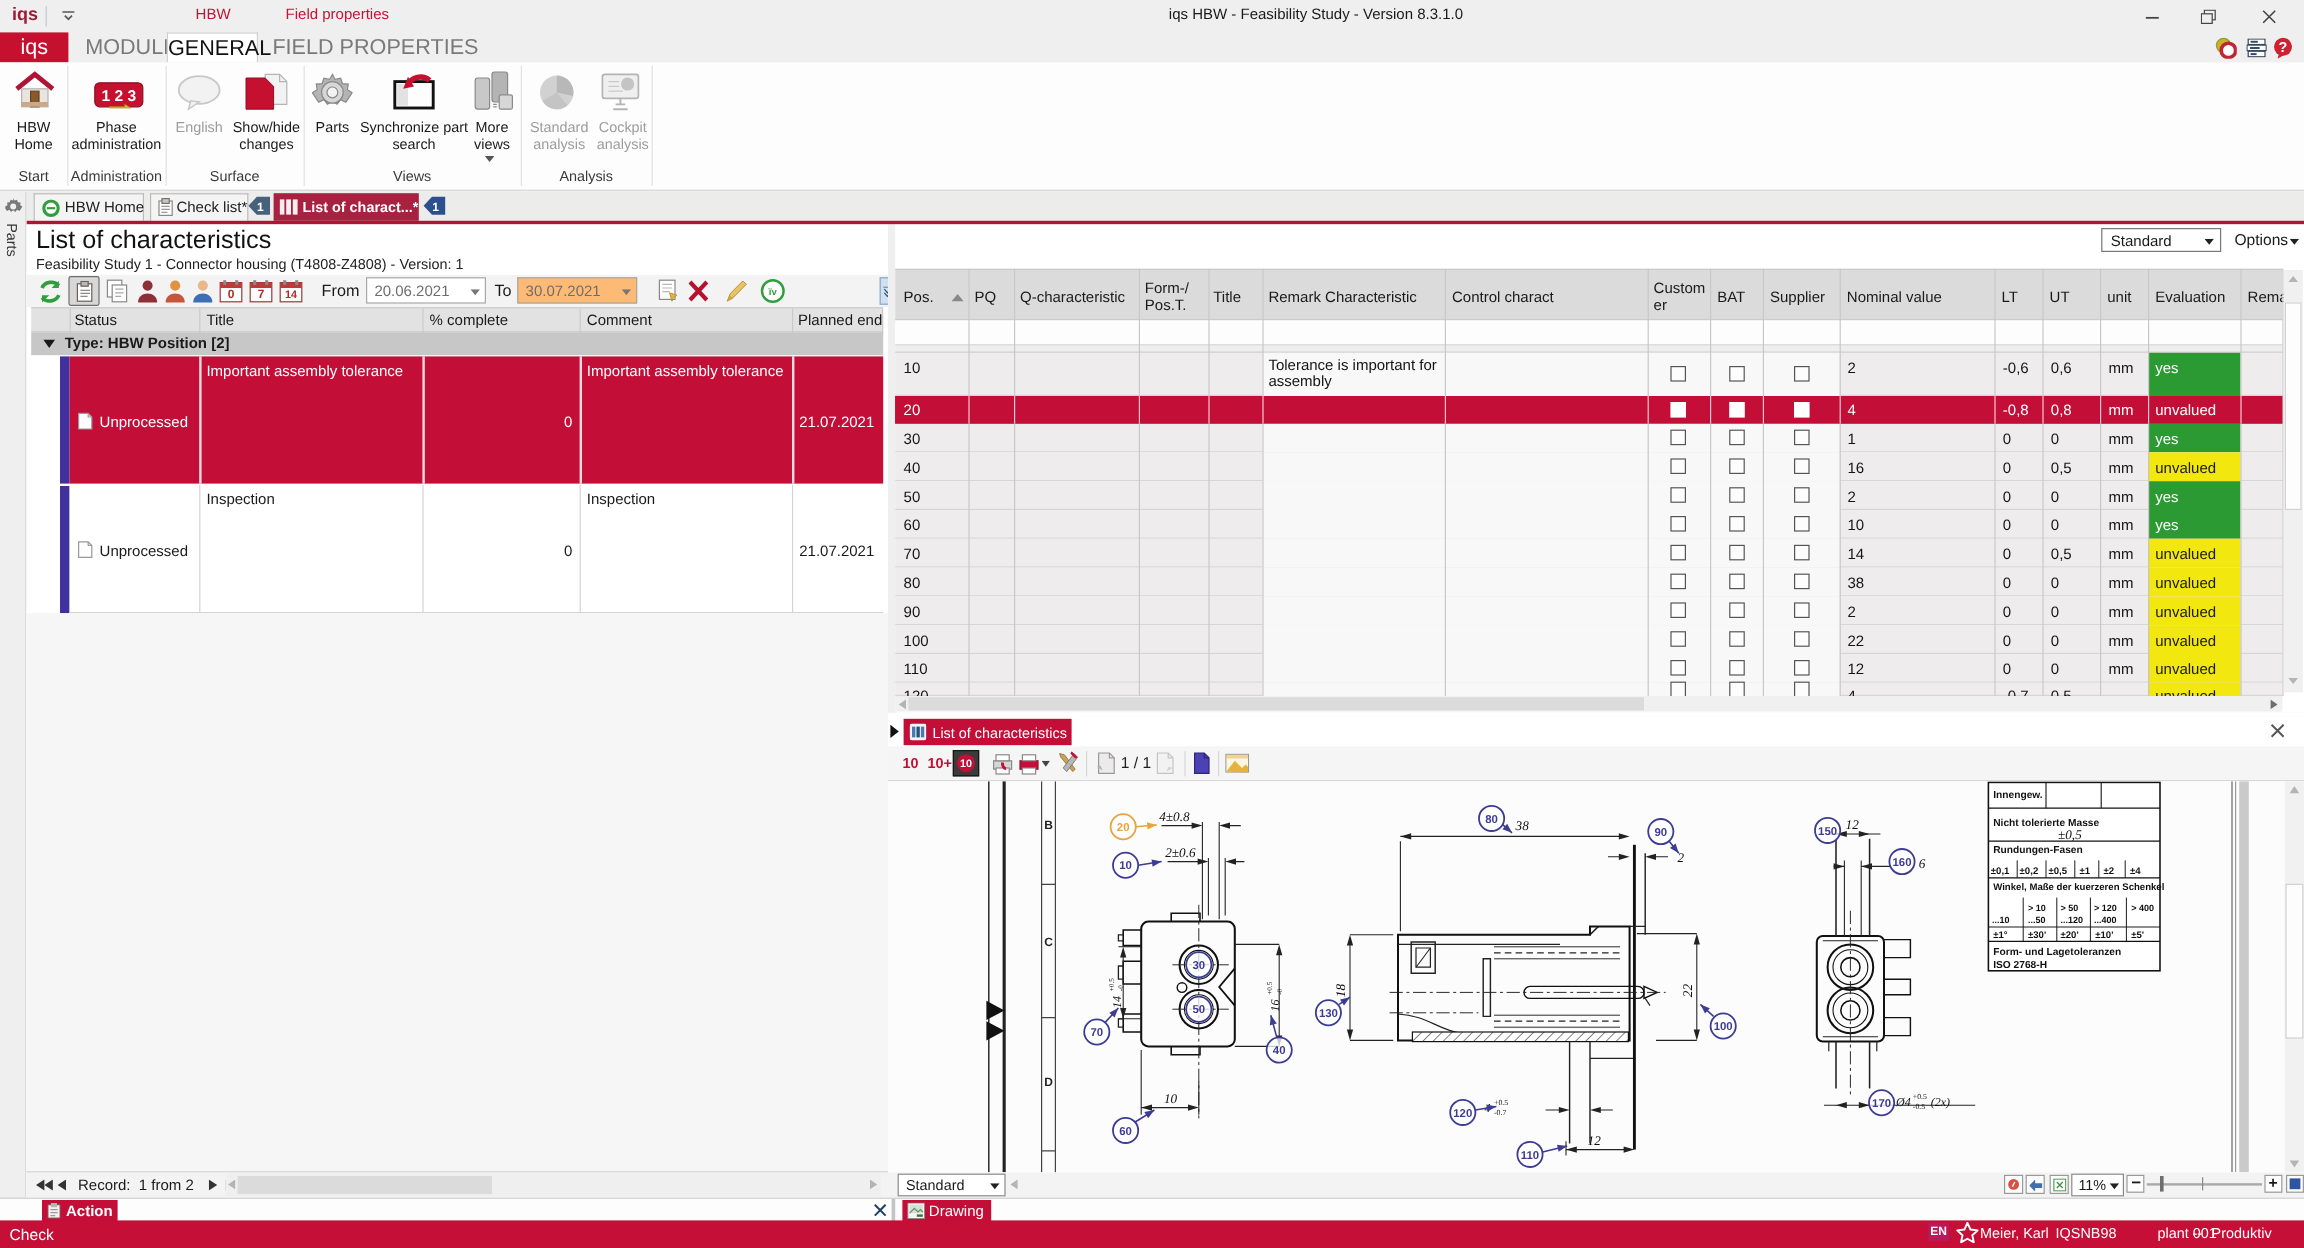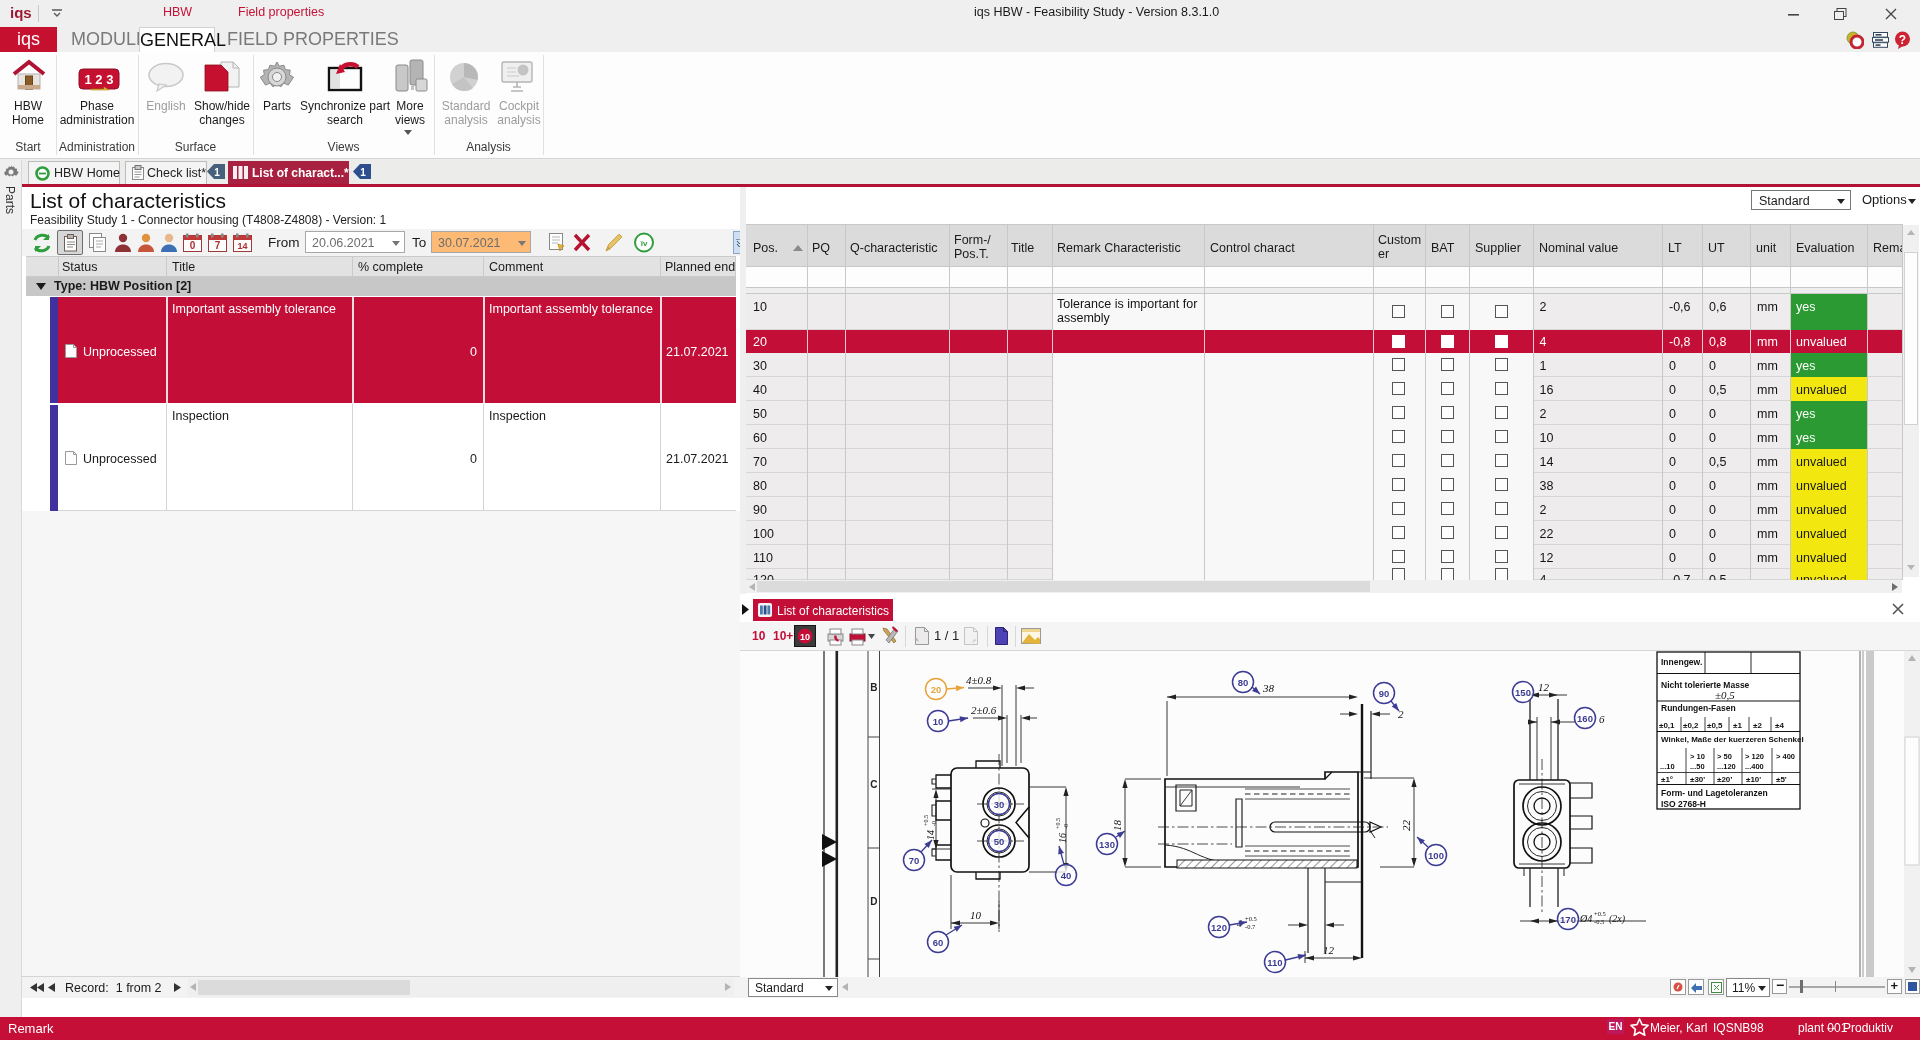--- a/index.html
+++ b/index.html
@@ -1053,23 +1053,46 @@
       <div class="abs" style="left:1095px;top:4px;width:1px;height:11px;background:#8a8989;"></div>
       <div class="abs" style="left:1147px;top:2px;width:15px;height:15px;background:#fdfdfd;border:1px solid #9a9999;">
           <span class="abs" style="left:2.5px;top:-2px;font-size:13px;font-weight:bold;">+</span>
         </div>
       <div class="abs" style="left:1165px;top:2px;width:15px;height:15px;background:#fdfdfd;border:1px solid #9a9999;">
           <div class="abs" style="left:2px;top:2px;width:9px;height:9px;background:#2f55a0;"></div>
         </div>
     </div>
   </div>
 
+  <div class="abs" style="left:0;top:998px;width:1920px;height:19px;background:#fdfdfd;border-top:1px solid #cecdcd;">
+    <div class="abs" style="left:35px;top:1px;width:63px;height:18px;background:#c30e37;">
+      <svg class="abs" style="left:4px;top:2px" width="12" height="14">
+          <rect x="1" y="2" width="10" height="11" fill="#f3f2f2" stroke="#8a5a5a" stroke-width=".8"></rect>
+          <rect x="3.5" y="0.5" width="5" height="3.5" fill="#b5b4b4"></rect>
+          <path d="M3 6h6M3 8.5h6M3 11h4" stroke="#9a9999" stroke-width=".9"></path>
+        </svg>
+      <span class="abs" style="left:20px;top:2px;font-size:12.5px;font-weight:bold;color:#fff;">Action</span>
+    </div>
+    <svg class="abs" style="left:728px;top:4px" width="11" height="11">
+        <path d="M1 1l9 9M10 1L1 10" stroke="#1c3f66" stroke-width="1.7"></path>
+      </svg>
+    <div class="abs" style="left:743px;top:0;width:3px;height:19px;background:#c5c4c4;"></div>
+    <div class="abs" style="left:752px;top:1px;width:74px;height:18px;background:#c30e37;">
+      <svg class="abs" style="left:4px;top:2px" width="15" height="14">
+          <rect x="0.5" y="0.5" width="14" height="13" fill="#f6f5f5" stroke="#8a8989" stroke-width=".8"></rect>
+          <rect x="2" y="2" width="11" height="7" fill="#cfe3cf"></rect>
+          <path d="M2 9l4-4 3 3 2-2 2 2" stroke="#6a8a6a" fill="none"></path>
+          <rect x="8" y="10" width="5" height="2" fill="#3f6f3f"></rect>
+        </svg>
+      <span class="abs" style="left:22px;top:2px;font-size:12.5px;color:#fff;">Drawing</span>
+    </div>
+  </div>
 
   <div class="abs" id="statusbar">
-    <div class="abs" style="left:8px;top:4px;font-size:13px;">Remark</div>
+    <div class="abs" style="left:8px;top:4px;font-size:13px;">Check</div>
     <div class="abs" style="left:1607px;top:2px;width:17px;height:15px;background:#be185d;color:#fff;font-size:10px;font-weight:bold;text-align:center;line-height:15px;">EN</div>
     <svg class="abs" style="left:1630px;top:1px" width="19" height="18">
         <path d="M9.5 1l2.6 5.6 6 .7-4.5 4.1 1.2 5.9-5.3-3-5.3 3 1.2-5.9L1 7.3l6-.7z" fill="none" stroke="#fff" stroke-width="1.6" stroke-linejoin="round"></path>
       </svg>
     <div class="abs" style="left:1650px;top:4px;font-size:12px;">Meier, Karl</div>
       <div class="abs" style="left:1713px;top:4px;font-size:12px;">IQSNB98</div>
       <div class="abs" style="left:1768px;top:4px;font-size:12px;margin-left:30px;">plant 001</div>
       <div class="abs" style="left:1827px;top:4px;font-size:12px;">--</div>
       <div class="abs" style="left:1843px;top:4px;font-size:12px;">Produktiv</div>
   </div>

